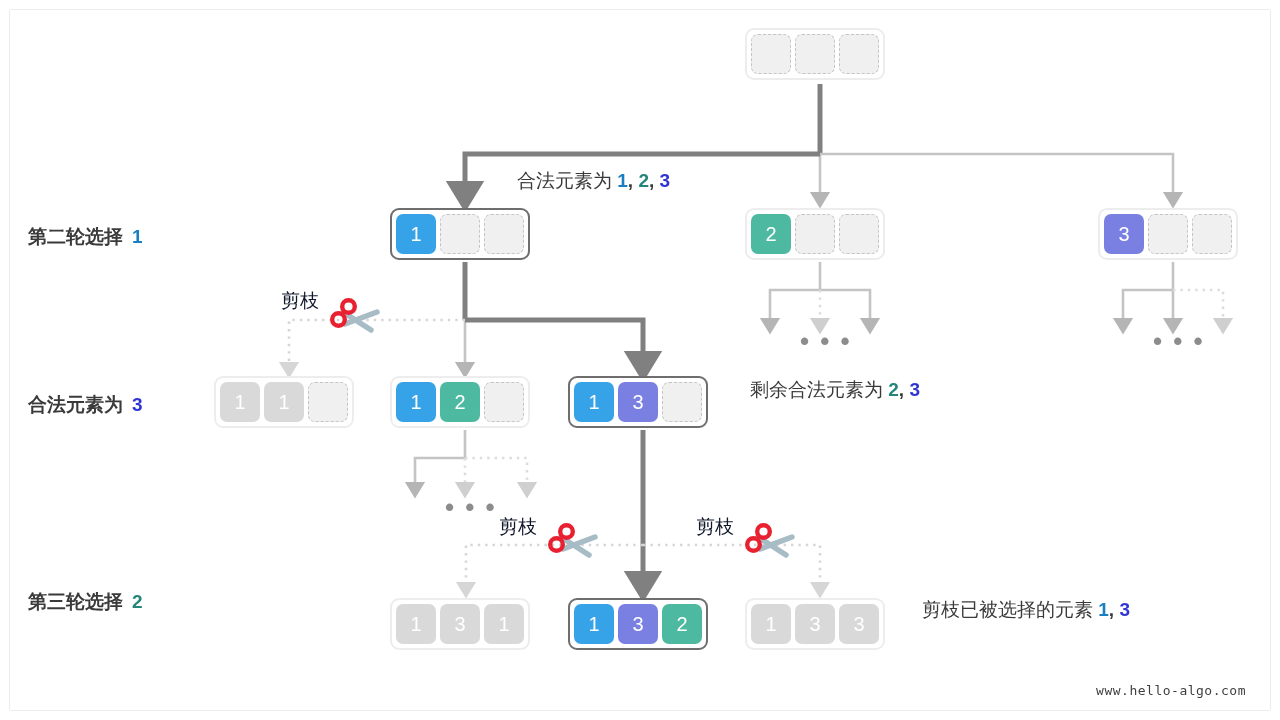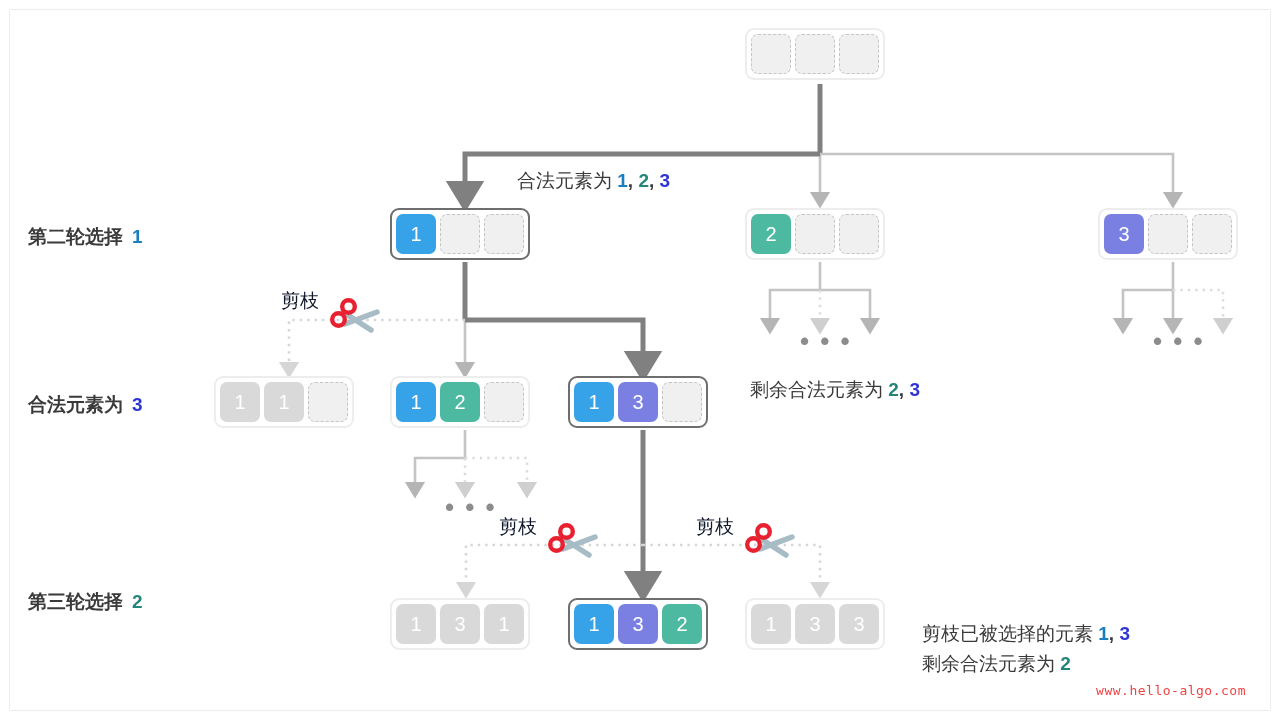--- a/index.html
+++ b/index.html
@@ -34,21 +34,21 @@
   .annot .num{font-weight:bold;}
   .annot .sep{color:#3a3a3a;font-weight:bold;}
 
   
   .prune{position:absolute;font-size:19px;font-weight:normal;color:#0f172a;white-space:nowrap;}
 
   
   .dots{position:absolute;font-size:26px;letter-spacing:3px;color:#8c8c8c;font-weight:bold;line-height:10px;}
 
   .watermark{position:absolute;right:34px;bottom:22px;font-family:"DejaVu Sans Mono","Liberation Mono",monospace;
-             font-size:13px;color:#ef4444;letter-spacing:.5px;}
+             font-size:13px;color:#404040;letter-spacing:.5px;}
 
   .scissors{position:absolute;}
 </style>
 </head>
 <body>
 
 <div id="canvas">
   <div id="frame"></div>
 
   <svg class="edges" viewBox="0 0 1280 720">
@@ -160,30 +160,26 @@
   </div>
 
   <div class="annot" style="left:750px;top:375px;">
     <div>
       <span>剩余合法元素为</span>
       <span class="num c-green">2</span><span class="sep">,</span>
       <span class="num c-purple">3</span>
     </div>
   </div>
 
-  <div class="annot" style="left:922px;top:619px;">
+  <div class="annot" style="left:922px;top:595px;">
     <div>
       <span>剪枝已被选择的元素</span>
       <span class="num c-blue">1</span><span class="sep">,</span>
       <span class="num c-purple">3</span>
     </div>
-    <div>
-      <span>剩余合法元素为</span>
-      <span class="num c-green">2</span>
-    </div>
   </div>
 
   <div class="dots" style="left:800px;top:336px;">• • •</div>
   <div class="dots" style="left:1153px;top:336px;">• • •</div>
   <div class="dots" style="left:445px;top:502px;">• • •</div>
 
   <div class="node dim" style="left:745px;top:28px;">
       <div class="cell empty"></div>
       <div class="cell empty"></div>
       <div class="cell empty"></div>

